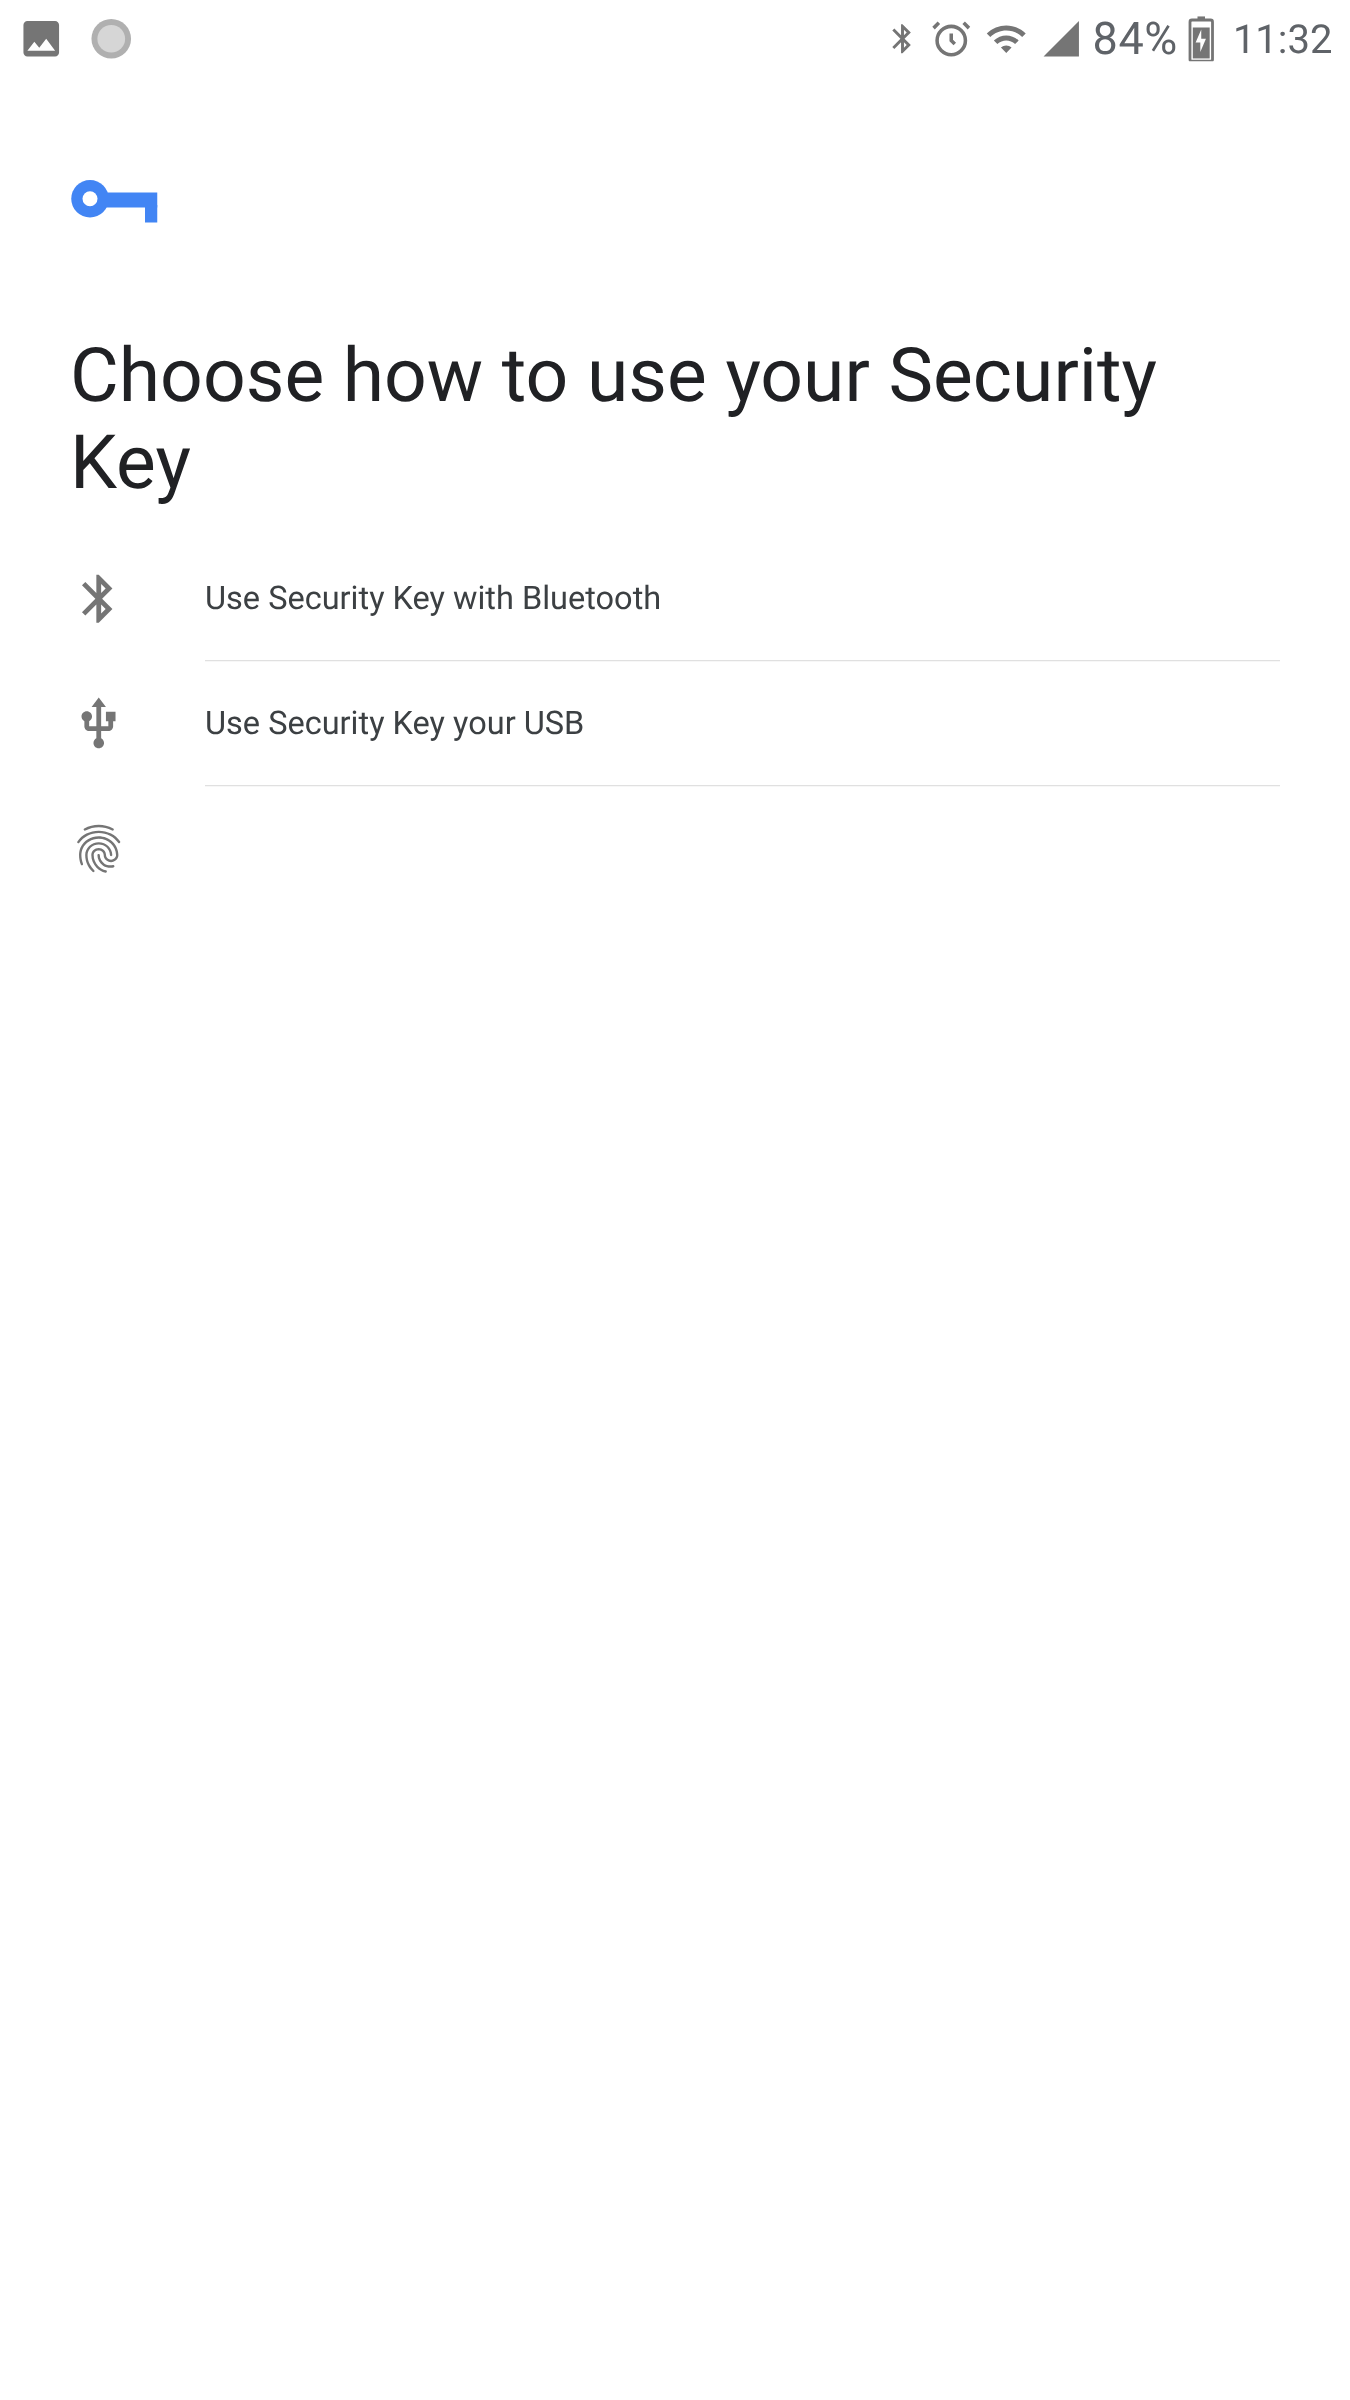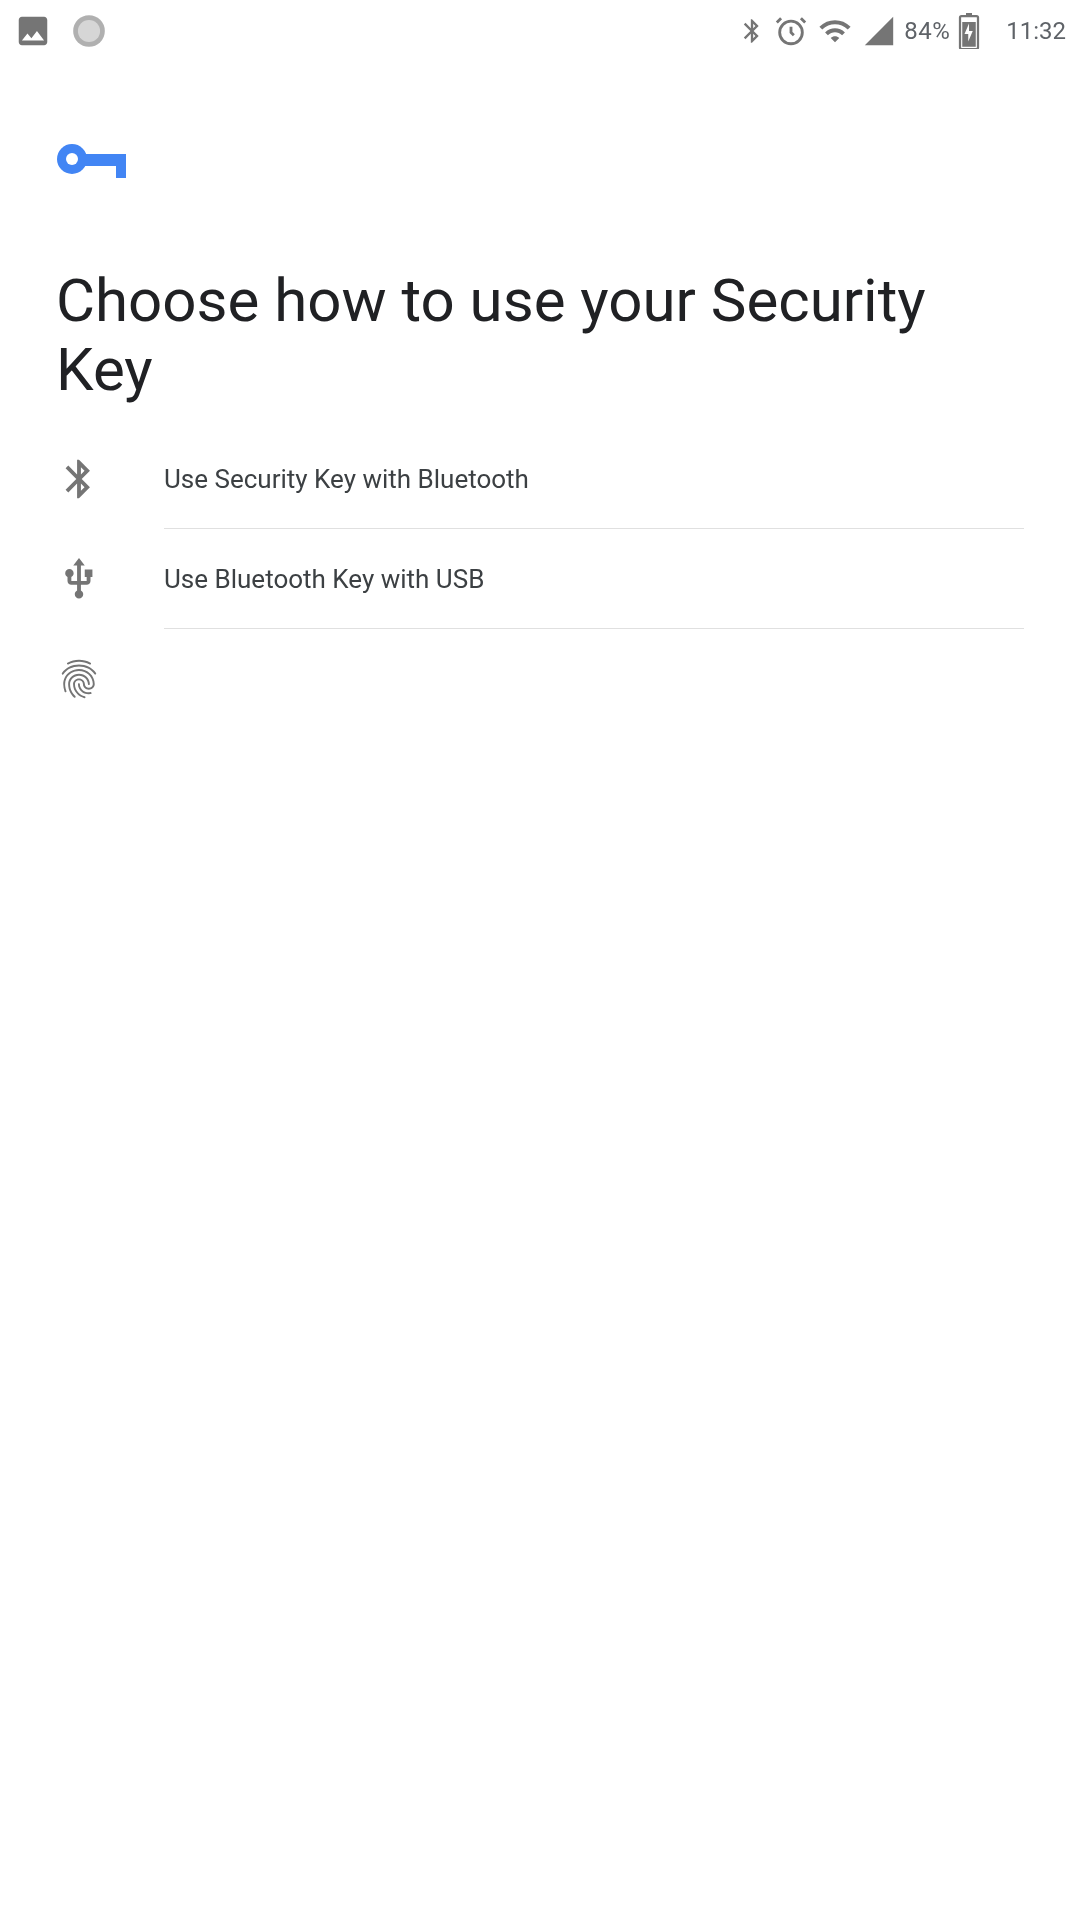--- a/index.html
+++ b/index.html
@@ -26,28 +26,28 @@
       display: flex;
       align-items: center;
       gap: 18px;
     }
     .status-right {
       display: flex;
       align-items: center;
       gap: 8px;
     }
     .status-text {
-      font-size: 24px;
+      font-size: 36px;
       color: #5f6368;
       letter-spacing: 0.5px;
     }
     .status-time {
-      font-size: 24px;
+      font-size: 32px;
       color: #5f6368;
-      margin-left: 18px;
+      margin-left: 6px;
     }
     .content {
       padding: 75px 56px 0 56px;
     }
     .key-icon-wrap {
       margin-bottom: 85px;
     }
     .title {
       font-size: 60px;
       font-weight: 400;
@@ -173,21 +173,21 @@
     </div>
 
 
     <div class="option-row">
       <div class="option-icon">
         <svg width="46" height="46" viewBox="0 0 24 24" fill="#757575">
           <path d="M15 7v4h1v2h-3V5h2l-3-4-3 4h2v8H8v-2.07c.7-.37 1.2-1.08 1.2-1.93 0-1.21-.99-2.2-2.2-2.2-1.21 0-2.2.99-2.2 2.2 0 .85.5 1.56 1.2 1.93V13c0 1.11.89 2 2 2h3v3.05c-.71.37-1.2 1.1-1.2 1.95 0 1.22.99 2.2 2.2 2.2 1.21 0 2.2-.98 2.2-2.2 0-.85-.49-1.58-1.2-1.95V15h3c1.11 0 2-.89 2-2v-2h1V7h-4z"></path>
         </svg>
       </div>
       <div class="option-label-wrap">
-        <span class="option-label">Use Bluetooth Key with USB</span>
+        <span class="option-label">Use Security Key your USB</span>
       </div>
     </div>
 
     <div class="option-row">
       <div class="option-icon">
         <svg width="46" height="46" viewBox="0 0 24 24" fill="#757575">
           <path d="M17.81 4.47c-.08 0-.16-.02-.23-.06C15.66 3.42 14 3 12.01 3c-1.98 0-3.86.47-5.57 1.41-.24.13-.54.04-.68-.2-.13-.24-.04-.55.2-.68C7.82 2.52 9.86 2 12.01 2c2.13 0 3.99.47 6.03 1.52.25.13.34.43.21.67-.09.18-.26.28-.44.28zM3.5 9.72c-.1 0-.2-.03-.29-.09-.23-.16-.28-.47-.12-.7.99-1.4 2.25-2.5 3.75-3.27C9.98 4.04 14 4.03 17.15 5.65c1.5.77 2.76 1.86 3.75 3.25.16.22.11.54-.12.7-.23.16-.54.11-.7-.12-.9-1.26-2.04-2.25-3.39-2.94-2.87-1.47-6.54-1.47-9.4.01-1.36.7-2.5 1.7-3.4 2.96-.08.14-.23.21-.39.21zm6.25 12.07c-.13 0-.26-.05-.35-.15-.87-.87-1.34-1.43-2.01-2.64-.69-1.23-1.05-2.73-1.05-4.34 0-2.97 2.54-5.39 5.66-5.39s5.66 2.42 5.66 5.39c0 .28-.22.5-.5.5s-.5-.22-.5-.5c0-2.42-2.09-4.39-4.66-4.39-2.57 0-4.66 1.97-4.66 4.39 0 1.44.32 2.77.93 3.85.64 1.15 1.08 1.64 1.85 2.42.19.2.19.51 0 .71-.11.1-.24.15-.37.15zm7.17-1.85c-1.19 0-2.24-.3-3.1-.89-1.49-1.01-2.38-2.65-2.38-4.39 0-.28.22-.5.5-.5s.5.22.5.5c0 1.41.72 2.74 1.94 3.56.71.48 1.54.71 2.54.71.24 0 .64-.03 1.04-.1.27-.05.53.13.58.41.05.27-.13.53-.41.58-.57.11-1.07.12-1.21.12zM14.91 22c-.04 0-.09-.01-.13-.02-1.59-.44-2.63-1.03-3.72-2.1-1.4-1.39-2.17-3.24-2.17-5.22 0-1.62 1.38-2.94 3.08-2.94 1.7 0 3.08 1.32 3.08 2.94 0 1.07.93 1.94 2.08 1.94s2.08-.87 2.08-1.94c0-3.77-3.25-6.83-7.25-6.83-2.84 0-5.44 1.58-6.61 4.03-.39.81-.59 1.76-.59 2.8 0 .78.07 2.01.67 3.61.1.26-.03.55-.29.64-.26.1-.55-.04-.64-.29-.49-1.31-.73-2.61-.73-3.96 0-1.2.23-2.29.68-3.24 1.33-2.79 4.28-4.6 7.51-4.6 4.55 0 8.25 3.51 8.25 7.83 0 1.62-1.38 2.94-3.08 2.94s-3.08-1.32-3.08-2.94c0-1.07-.93-1.94-2.08-1.94s-2.08.87-2.08 1.94c0 1.71.66 3.31 1.87 4.51.95.94 1.86 1.46 3.27 1.85.27.07.42.35.35.61-.05.23-.26.38-.48.38z"></path>
         </svg>
       </div>
     </div>

